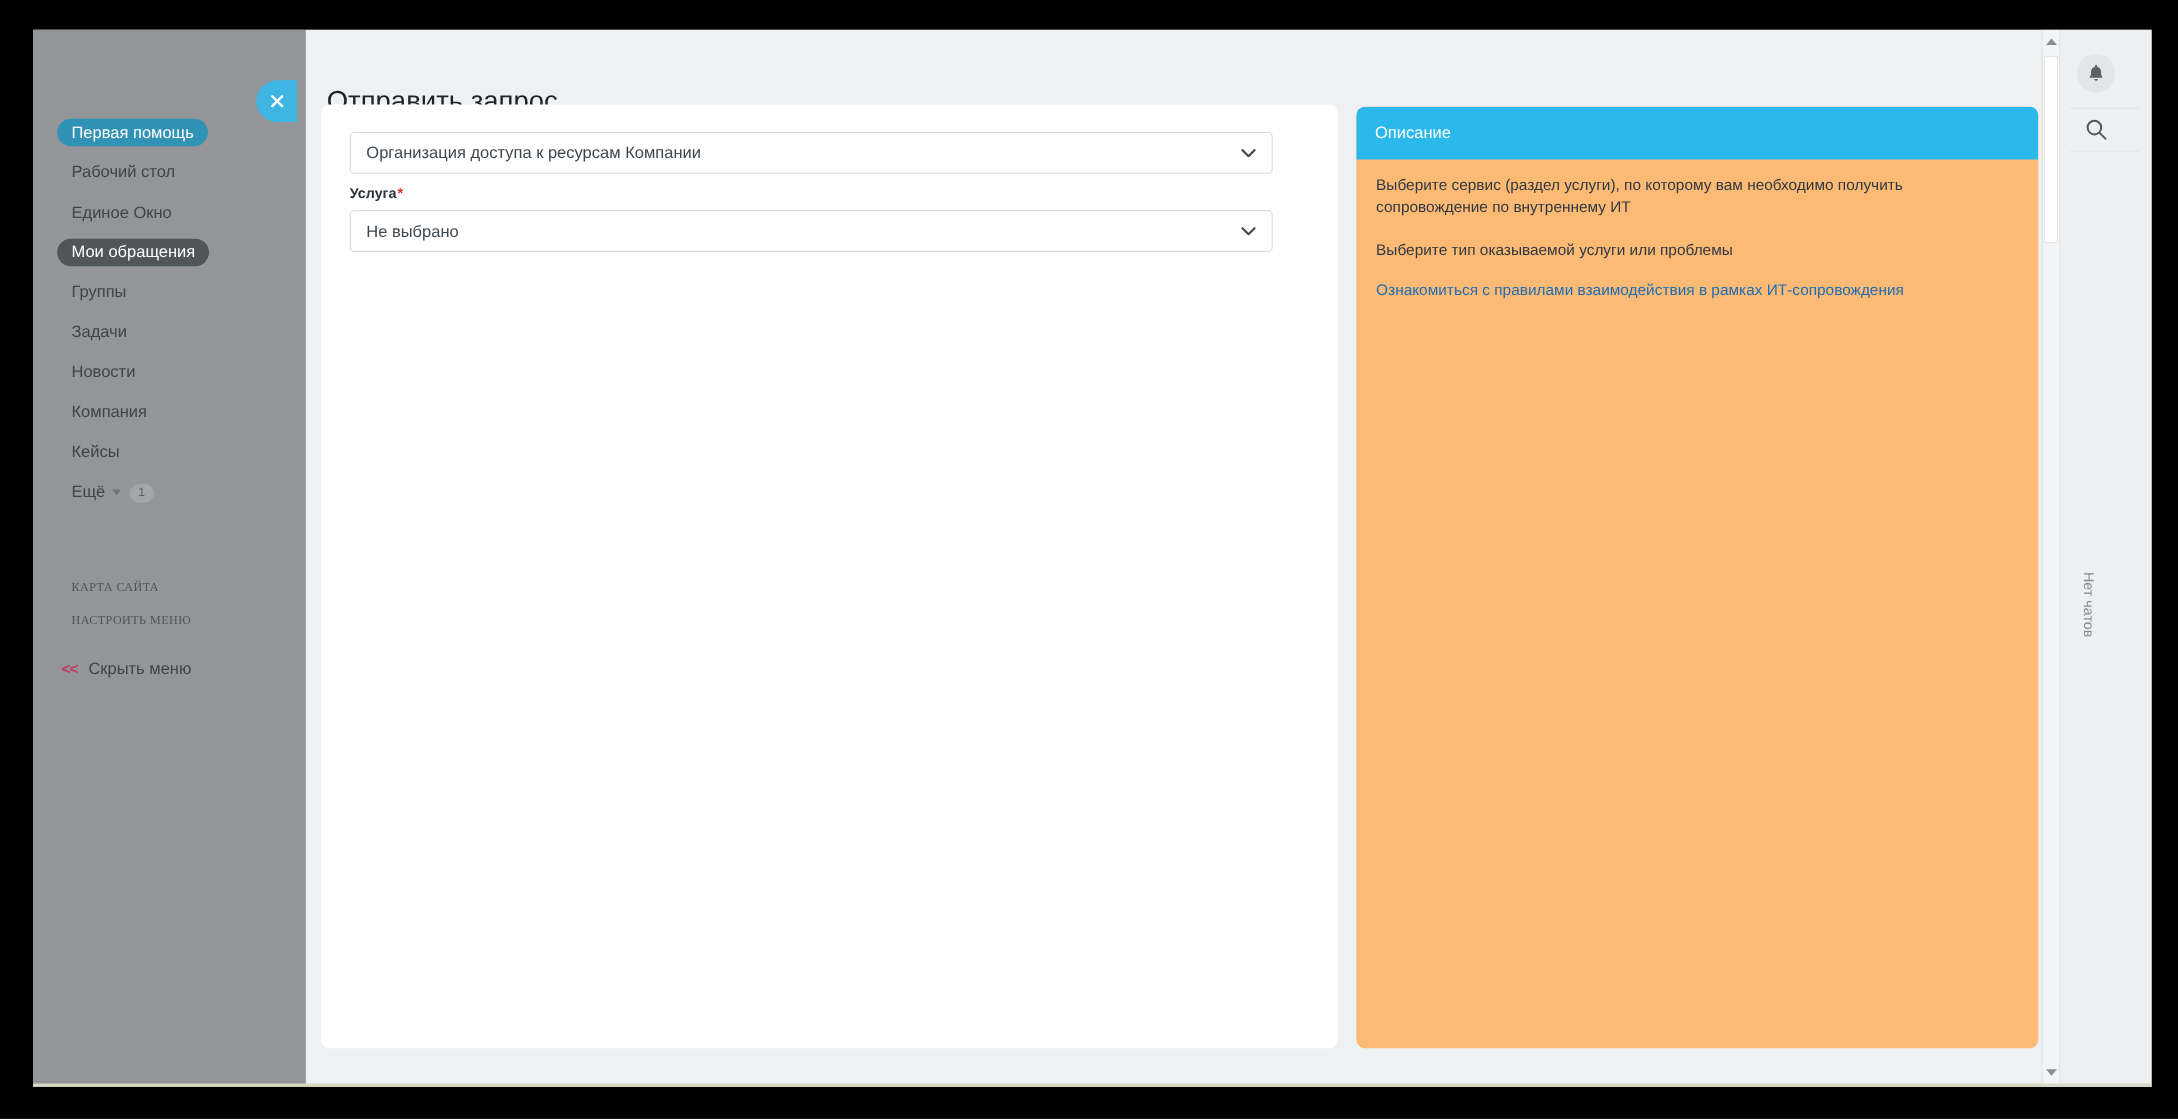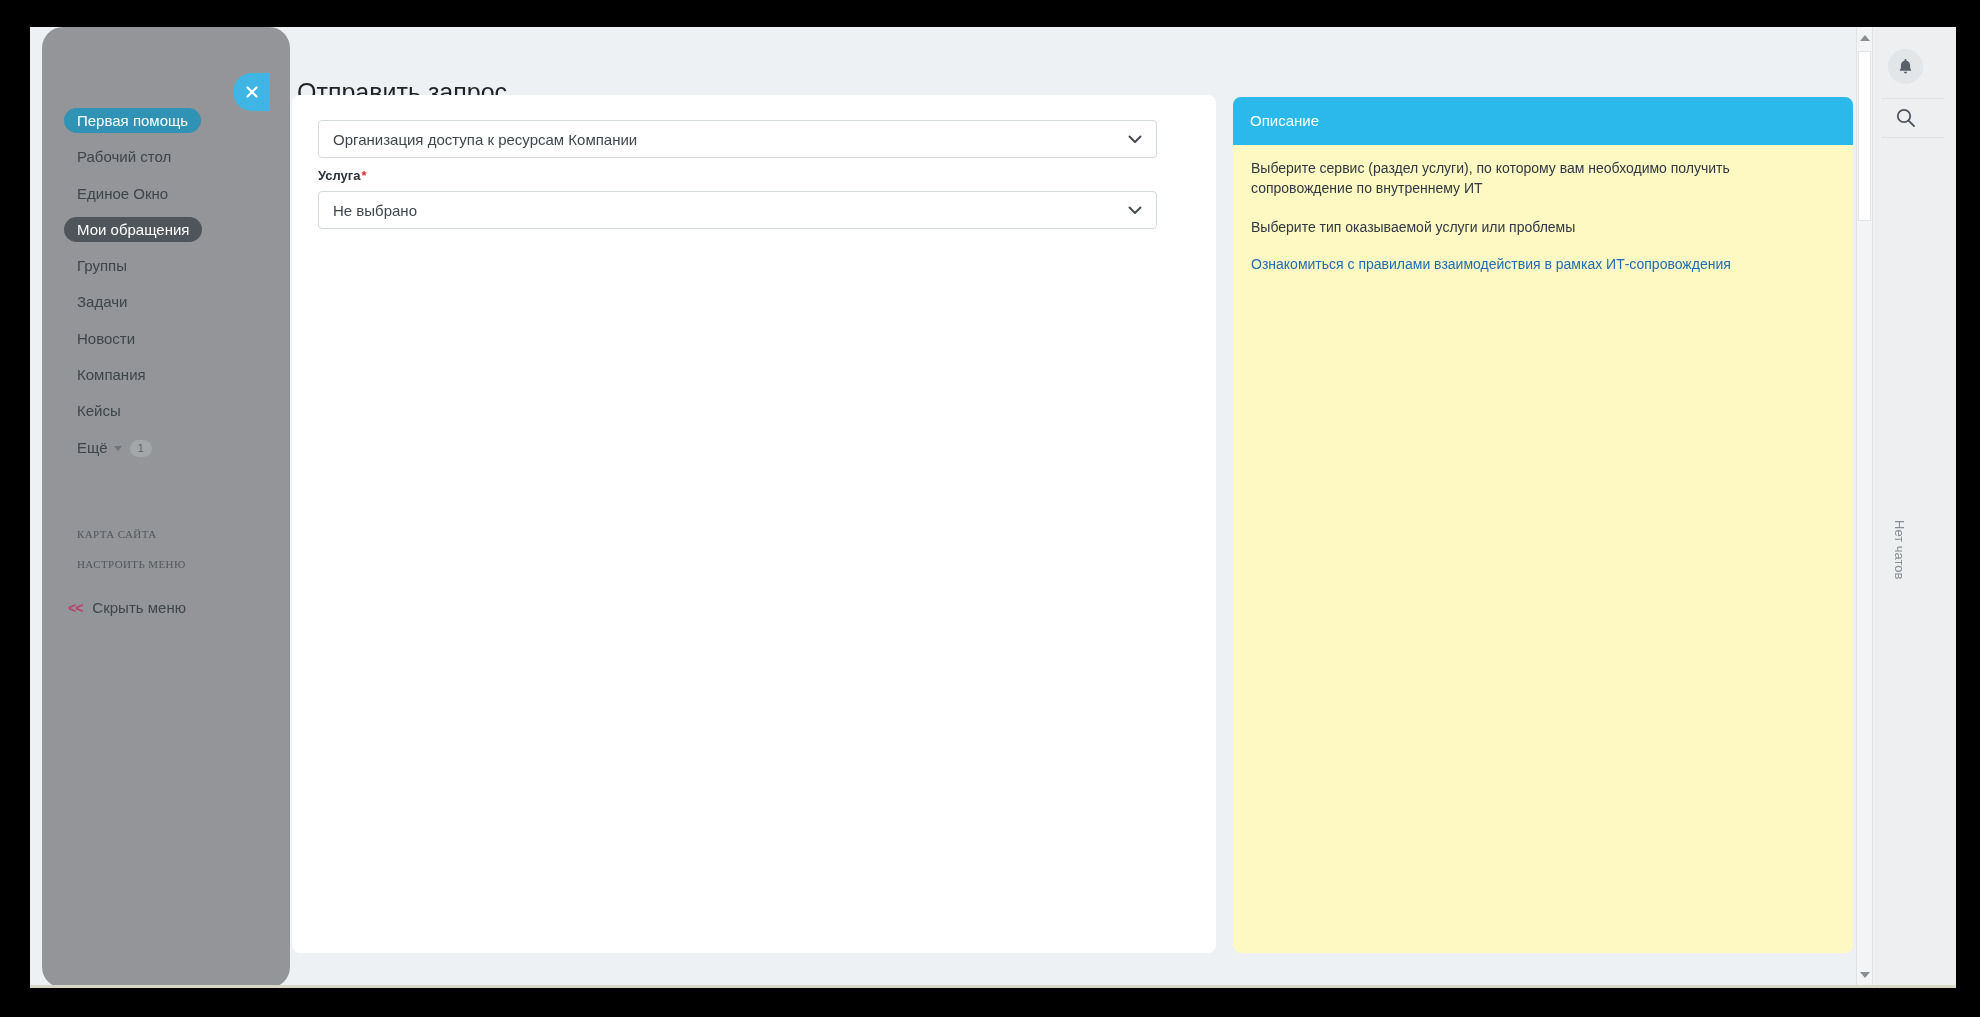--- a/index.html
+++ b/index.html
@@ -12,22 +12,22 @@
     --sidebar-gray:#939598;
     --page-bg:#eef1f4;
   }
   *{box-sizing:border-box;margin:0;padding:0;}
   html,body{width:1980px;height:1017px;background:#000;overflow:hidden;
     font-family:"Liberation Sans","DejaVu Sans",sans-serif;}
   .viewport{position:absolute;left:30px;top:27px;width:1926px;height:961px;
     background:var(--page-bg);overflow:hidden;}
 
   
-  .sidebar{position:absolute;left:12px;top:0;width:248px;height:100%;
-    background:var(--sidebar-gray);border-radius:21px;}
+  .sidebar{position:absolute;left:0;top:0;width:248px;height:100%;
+    background:var(--sidebar-gray);}
   .menu{position:absolute;left:0;top:76px;width:100%;}
   .menu-item{height:36.3px;line-height:36.3px;padding-left:35px;font-size:15px;
     color:#3e454b;cursor:pointer;white-space:nowrap;}
   .menu-item .pill{display:inline-block;line-height:normal;padding:4px 13px;
     border-radius:14px;color:#fff;margin-left:-13px;font-size:15px;}
   .pill-teal{background:var(--pill-teal);}
   .pill-dark{background:var(--pill-dark);}
   .caret-down{display:inline-block;width:0;height:0;margin:0 0 2px 6px;
     border-left:4px solid transparent;border-right:4px solid transparent;
     border-top:5px solid #6e7478;}
@@ -55,21 +55,21 @@
   .field-label .req{color:var(--required-red);margin-left:1px;}
   .select{width:839px;height:38px;margin-top:8px;margin-bottom:10px;background:#fff;
     border:1px solid #d6dade;border-radius:4px;display:flex;align-items:center;
     padding:0 14px;cursor:pointer;justify-content:space-between;}
   .select .select-value{flex:1;font-size:15px;color:#3f474e;white-space:nowrap;
     overflow:hidden;}
   .select svg{flex:0 0 auto;}
 
   
   .desc-card{position:absolute;left:1203px;top:70px;width:620px;height:856px;
-    background:#fef9c3;border-radius:8px;overflow:hidden;}
+    background:#fdba74;border-radius:8px;overflow:hidden;}
   .desc-header{height:48px;background:var(--accent-cyan);color:#fff;font-size:15px;
     line-height:48px;padding-left:17px;}
   .desc-body{padding:13px 18px;}
   .desc-body p{font-size:14px;line-height:1.45;color:#2f3842;margin-bottom:18px;
     max-width:560px;}
   .desc-body a{display:inline-block;font-size:14px;color:var(--link-blue);
     text-decoration:none;cursor:pointer;margin-top:-4px;}
 
   
   .scroll-strip{position:absolute;left:1826px;top:0;width:17px;height:100%;

